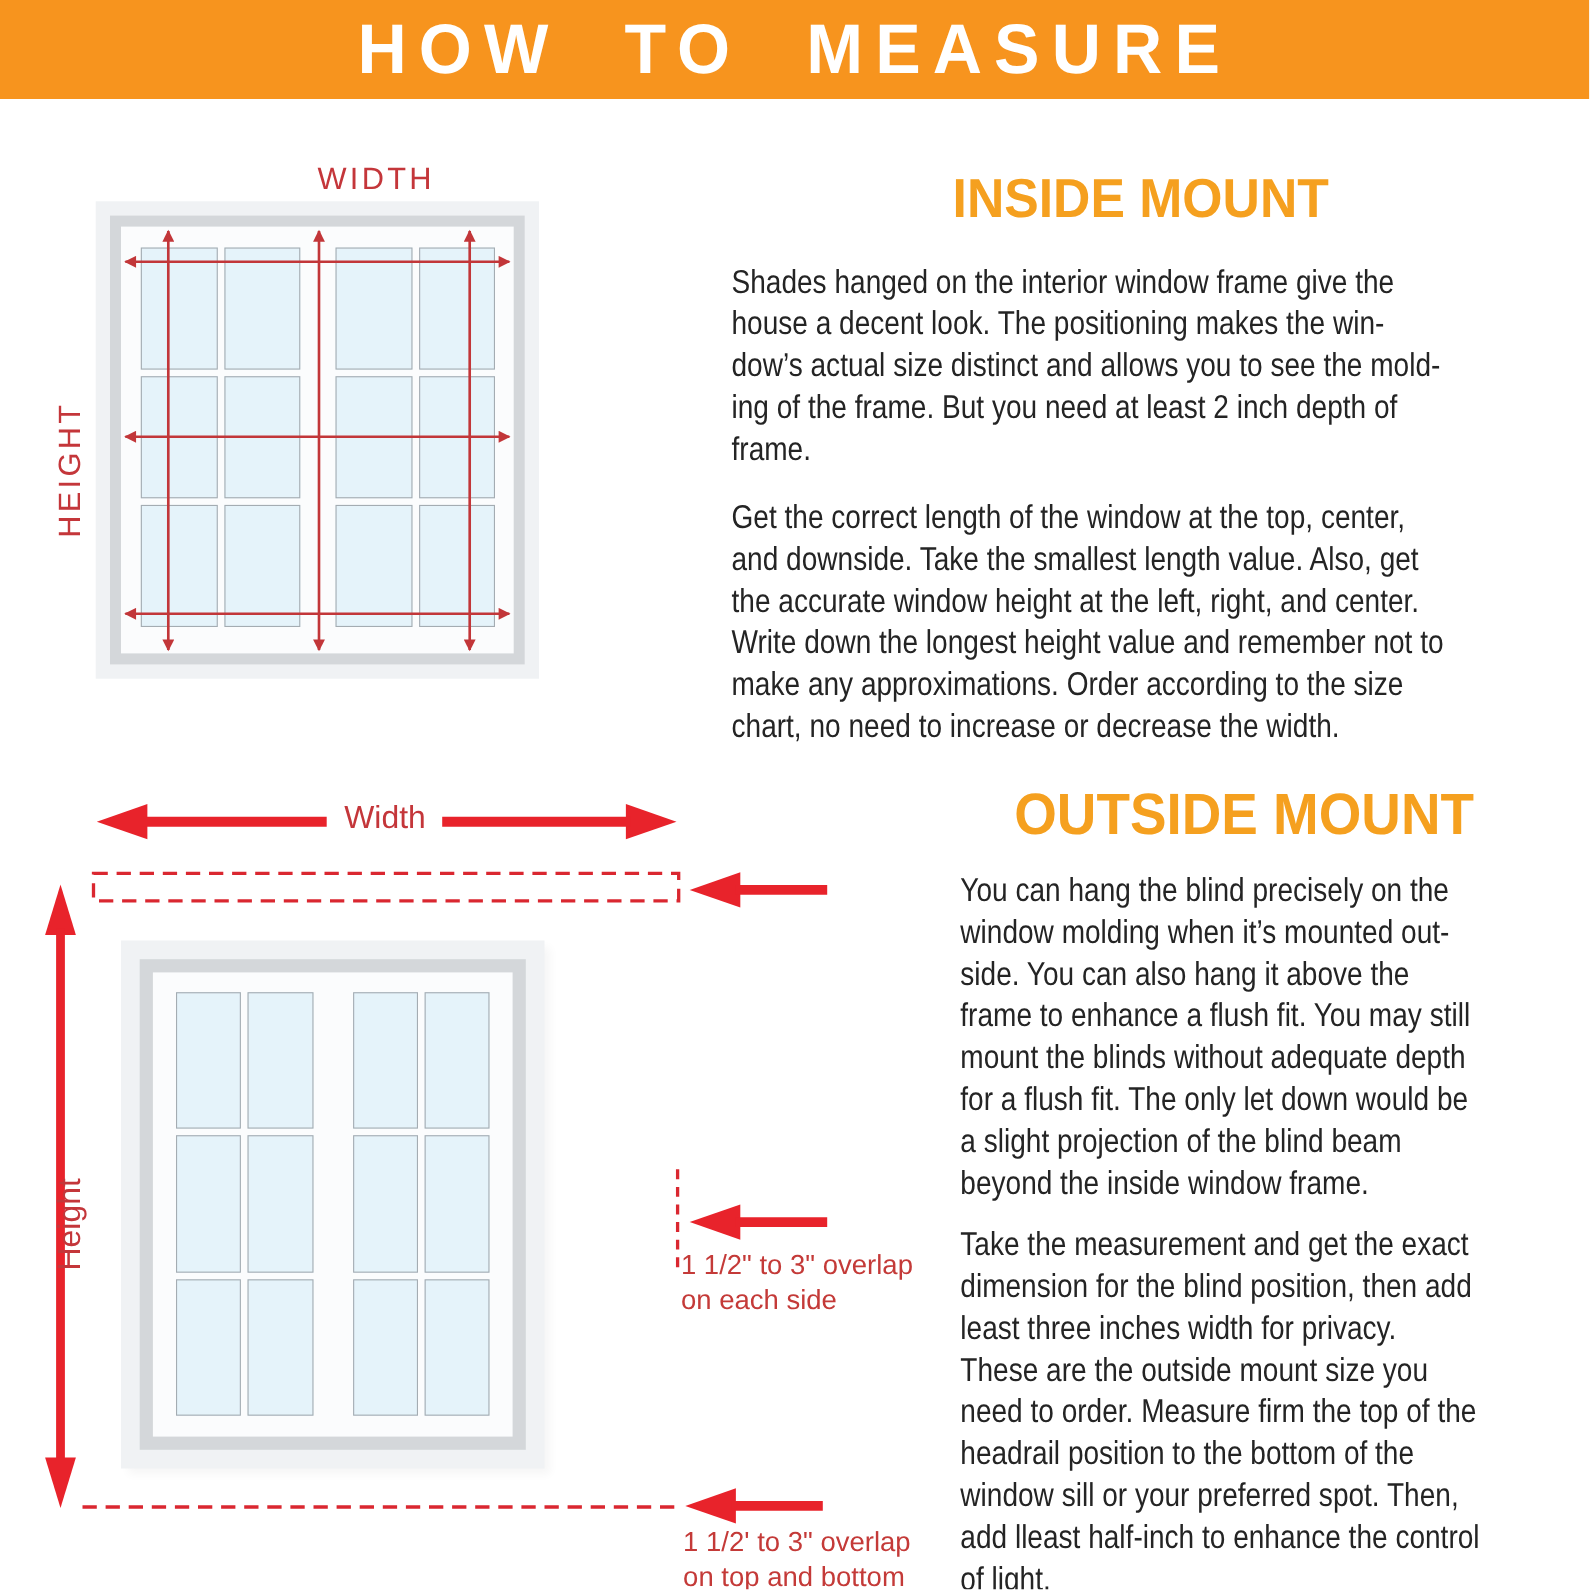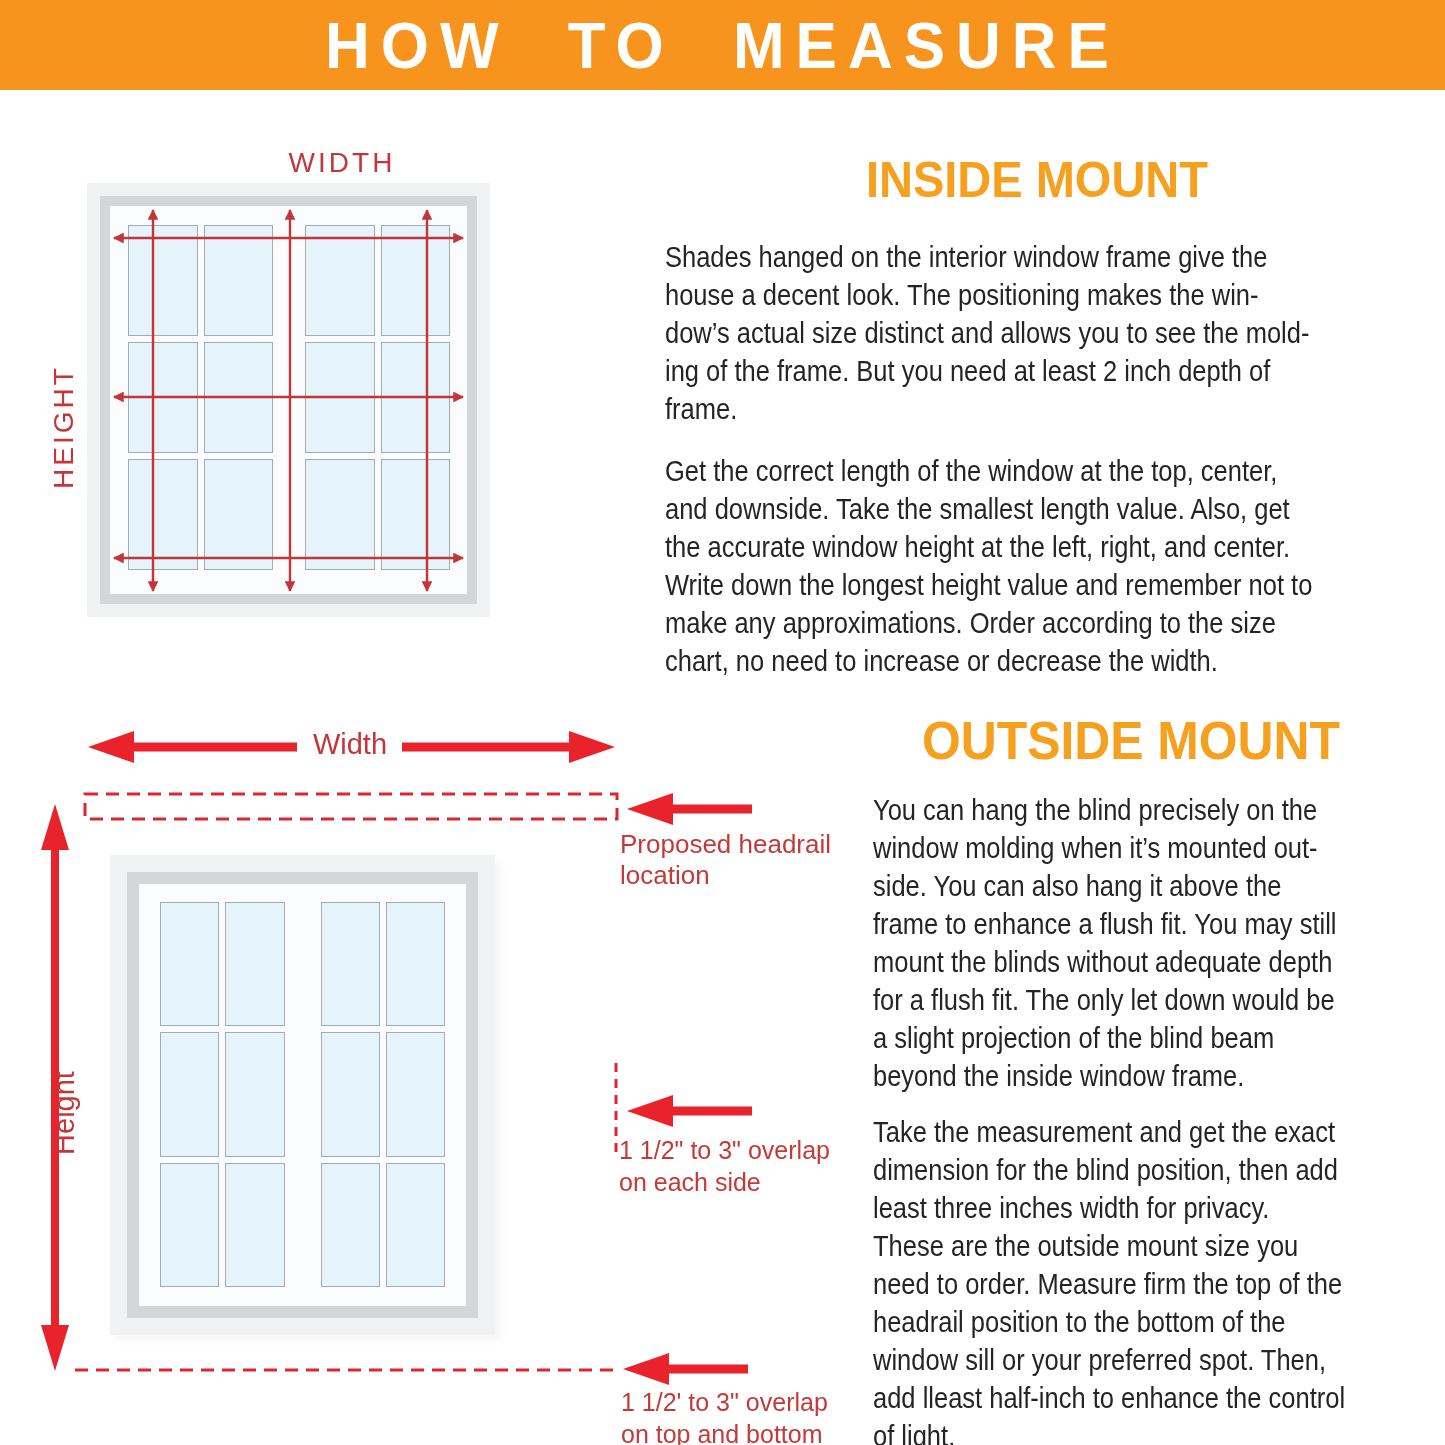--- a/index.html
+++ b/index.html
@@ -171,22 +171,20 @@
 
     <line class="dash" x1="45" y1="670" x2="587" y2="670" stroke-dasharray="13,8"></line>
     <g>
       <polygon class="head" points="593,669 639,653 639,685"></polygon>
       <line class="shaft" x1="635" y1="669" x2="718" y2="669"></line>
     </g>
   </svg>
 
   <div class="abs width-label-bottom red-dim">Width</div>
   <div class="abs height-label-bottom red-dim">Height</div>
-  <div class="abs headrail-label red-lab pre">Proposed headrail
-location</div>
   <div class="abs side-overlap-label red-lab pre">1 1/2" to 3" overlap
 on each side</div>
   <div class="abs bottom-overlap-label red-lab pre">1 1/2' to 3" overlap
 on top and bottom</div>
 
   <div class="abs mount-heading inside-heading">INSIDE MOUNT</div>
   <div class="abs body-copy pre inside-para1">Shades hanged on the interior window frame give the
 house a decent look. The positioning makes the win-
 dow’s actual size distinct and allows you to see the mold-
 ing of the frame. But you need at least 2 inch depth of

